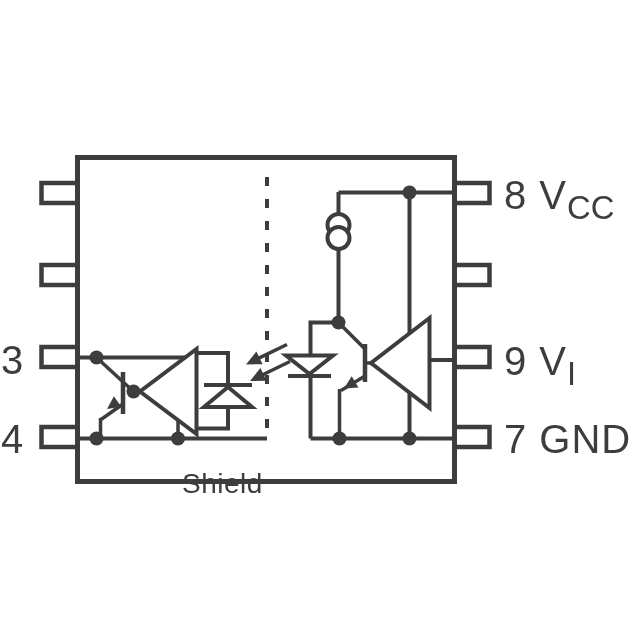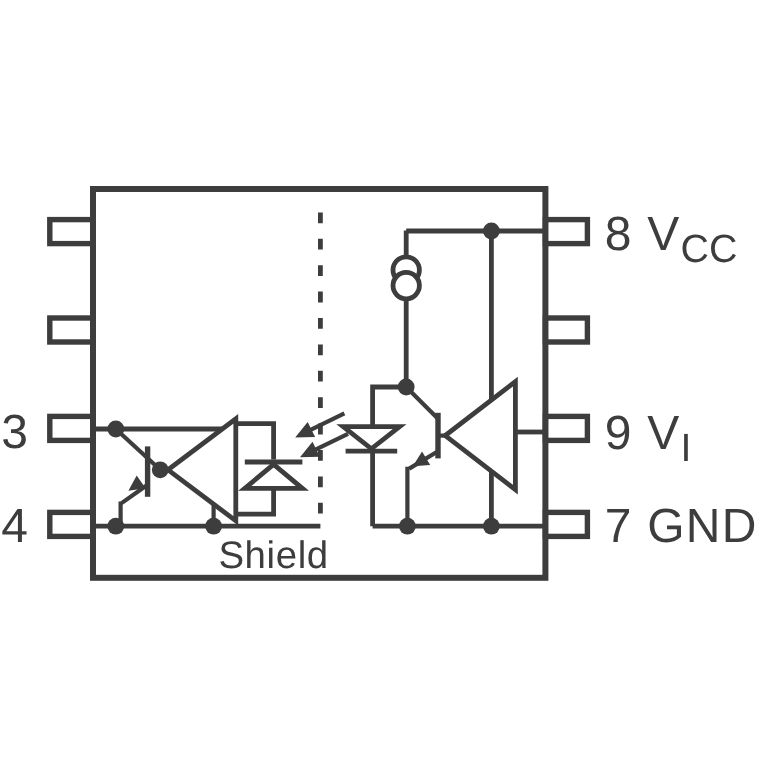--- a/index.html
+++ b/index.html
@@ -1,21 +1,21 @@
 <!DOCTYPE html>
 <html><head>
 <meta charset="utf-8">
 <style>
   html,body{margin:0;padding:0;background:#ffffff;}
   #stage{position:relative;width:640px;height:640px;background:#ffffff;overflow:hidden;
          font-family:"Liberation Sans",sans-serif;}
   #schematic-svg{position:absolute;left:0;top:0;}
   .lbl{position:absolute;font-size:40px;line-height:1;color:#3d3d3d;letter-spacing:1px;white-space:nowrap;text-align:center;}
   .lbl .sub{font-size:0.82em;position:relative;top:0.30em;letter-spacing:0;}
-  .lbl.shield{font-size:32px;letter-spacing:0.5px;}
+  .lbl.shield{font-size:28px;letter-spacing:0.5px;margin-top:24px;}
 </style>
 </head>
 <body>
 
 <div id="stage">
 
   <svg id="schematic-svg" width="640" height="640" viewBox="0 0 640 640">
     <g stroke="#3d3d3d" fill="none" stroke-width="4">
 
       <rect x="77.5" y="157.5" width="377" height="324" fill="#ffffff" stroke="none"></rect>

